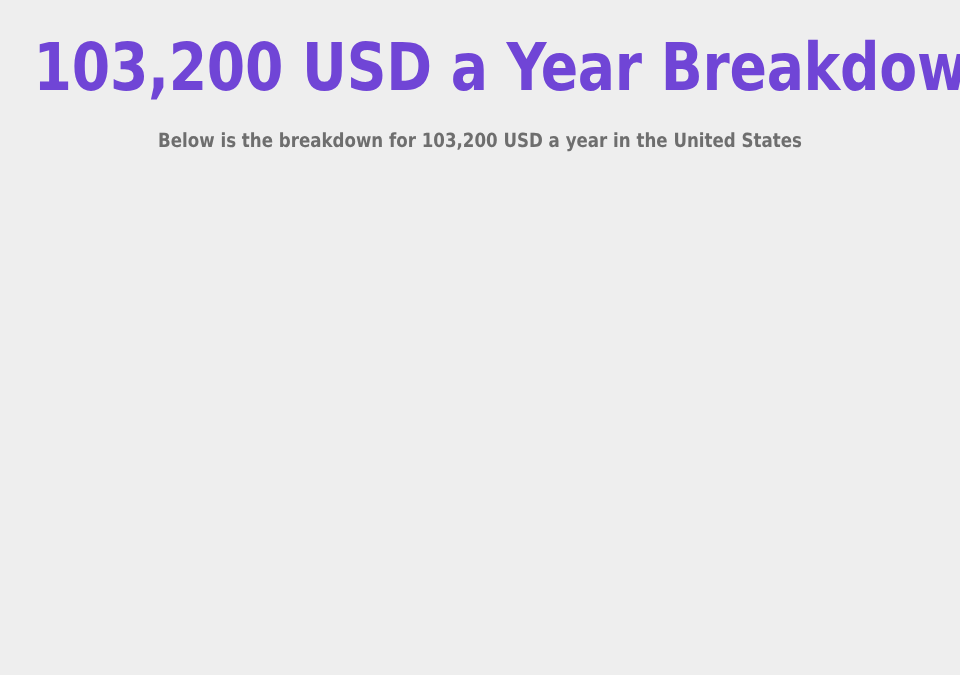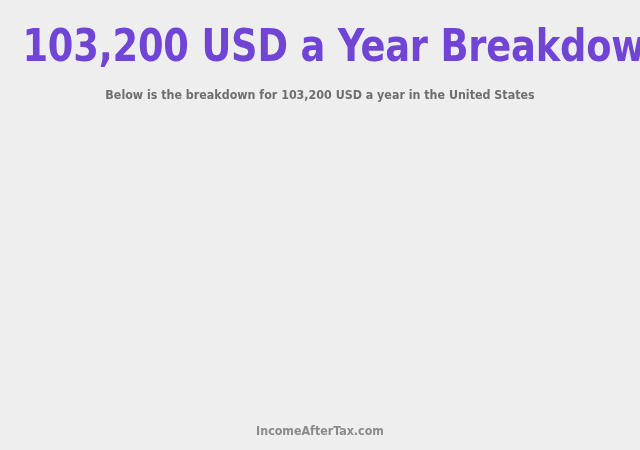--- a/index.html
+++ b/index.html
@@ -80,17 +80,14 @@
 
 <div class="page">
 
   <div class="header-block">
     <h1 class="page-title">103,200 USD a Year Breakdown</h1>
     <p class="page-subtitle">Below is the breakdown for 103,200 USD a year in the United States</p>
   </div>
 
   <div class="chart-area"></div>
 
-  <div class="footer-block">
-    <p class="watermark">IncomeAfterTax.com</p>
-  </div>
 
 </div>
 
 </body></html>

